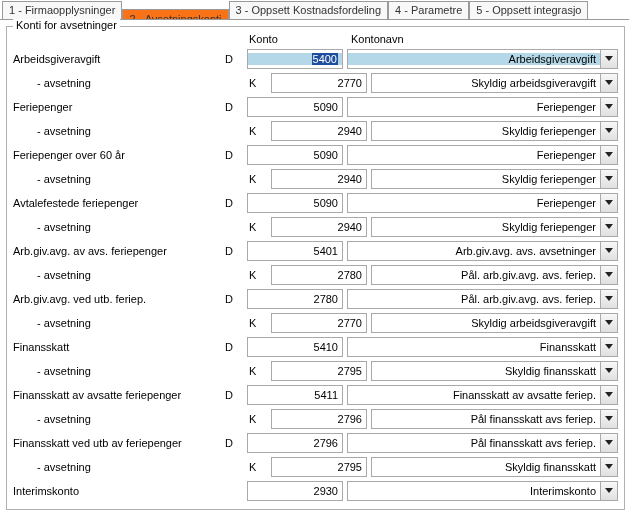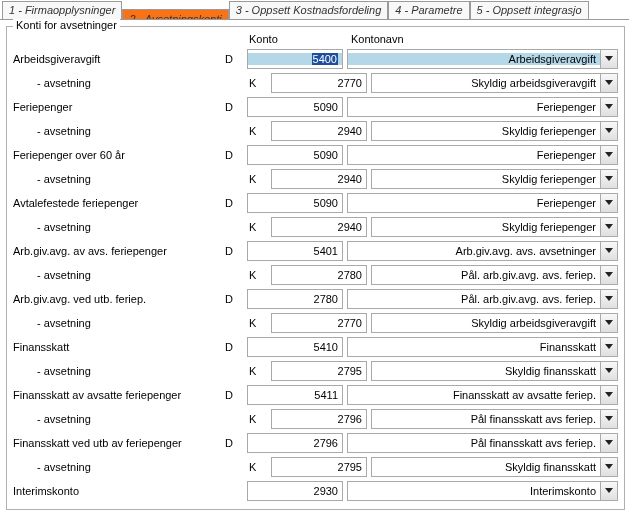--- a/index.html
+++ b/index.html
@@ -30,21 +30,20 @@
     border-bottom: none;
     padding: 2px 6px 1px 6px;
     background: #f8f8f8;
     margin-right: 0px;
     box-sizing: border-box;
     white-space: nowrap;
     position: relative;
     top: 1px;
     font-size: 11px;
     color: #333;
-    font-style: italic;
   }
   .tab.active {
     background: #f97316;
     top: 9px;
     padding-top: 3px;
     z-index: 2;
   }
   .group {
     border: 1px solid #b0b0b0;
     margin: 6px 4px 4px 6px;

